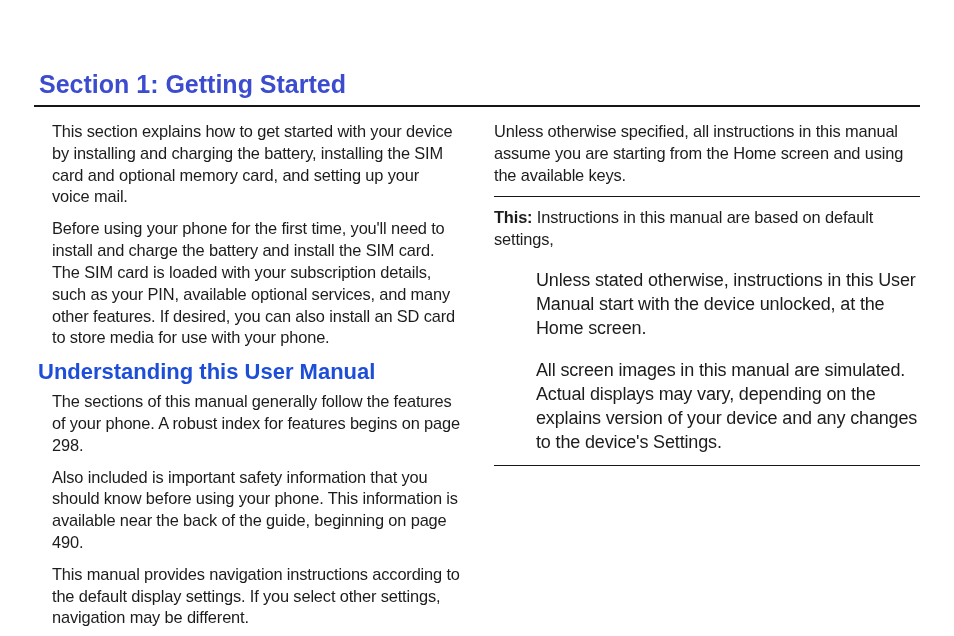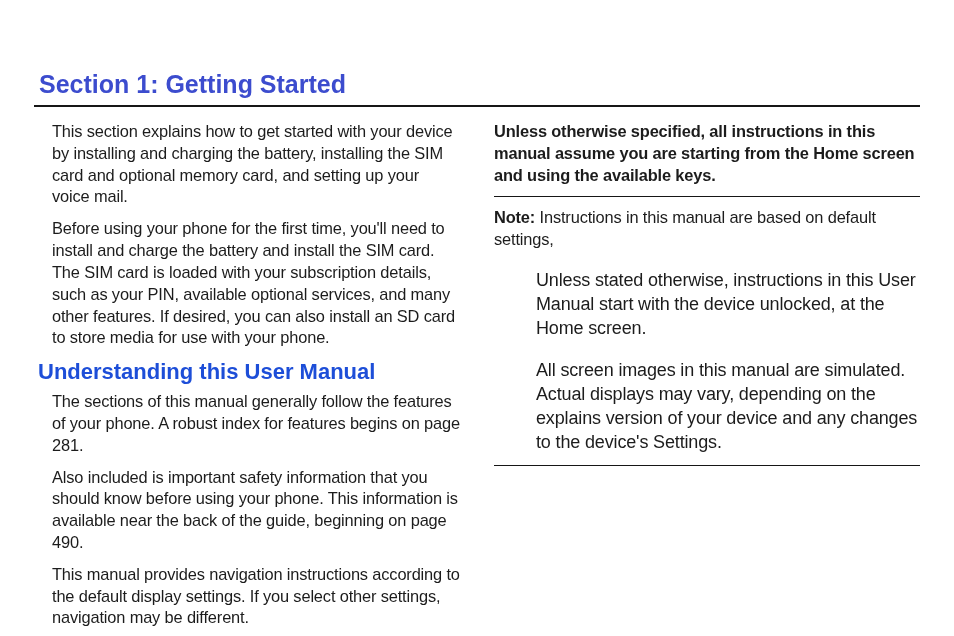--- a/index.html
+++ b/index.html
@@ -99,33 +99,33 @@
 
   <h1 class="section-title">Section 1: Getting Started</h1>
   <hr class="rule">
 
   <div class="columns">
 
     <div class="col">
       <p class="body-p">This section explains how to get started with your device by installing and charging the battery, installing the SIM card and optional memory card, and setting up your voice mail.</p>
       <p class="body-p">Before using your phone for the first time, you'll need to install and charge the battery and install the SIM card. The SIM card is loaded with your subscription details, such as your PIN, available optional services, and many other features. If desired, you can also install an SD card to store media for use with your phone.</p>
       <h2 class="subhead">Understanding this User Manual</h2>
-      <p class="body-p">The sections of this manual generally follow the features of your phone. A robust index for features begins on page 281.</p>
+      <p class="body-p">The sections of this manual generally follow the features of your phone. A robust index for features begins on page 298.</p>
       <p class="body-p">Also included is important safety information that you should know before using your phone. This information is available near the back of the guide, beginning on page 490.</p>
       <p class="body-p">This manual provides navigation instructions according to the default display settings. If you select other settings, navigation may be different.</p>
     </div>
 
     <div class="col">
-      <p class="body-p" style="margin-left:0;font-weight:bold;">Unless otherwise specified, all instructions in this manual assume you are starting from the Home screen and using the available keys.</p>
+      <p class="body-p" style="margin-left:0;">Unless otherwise specified, all instructions in this manual assume you are starting from the Home screen and using the available keys.</p>
 
       <hr class="note-divider">
 
       <div class="note-block">
         <p class="note-first">
-          <span class="note-label">Note:</span>
+          <span class="note-label">This:</span>
           <span>Instructions in this manual are based on default settings,</span>
         </p>
         <br>
         <span class="note-text">Unless stated otherwise, instructions in this User Manual start with the device unlocked, at the Home screen.</span>
         <br>
         <span class="note-text">All screen images in this manual are simulated. Actual displays may vary, depending on the explains version of your device and any changes to the device's Settings.</span>
       </div>
 
       <hr class="note-divider">
     </div>

